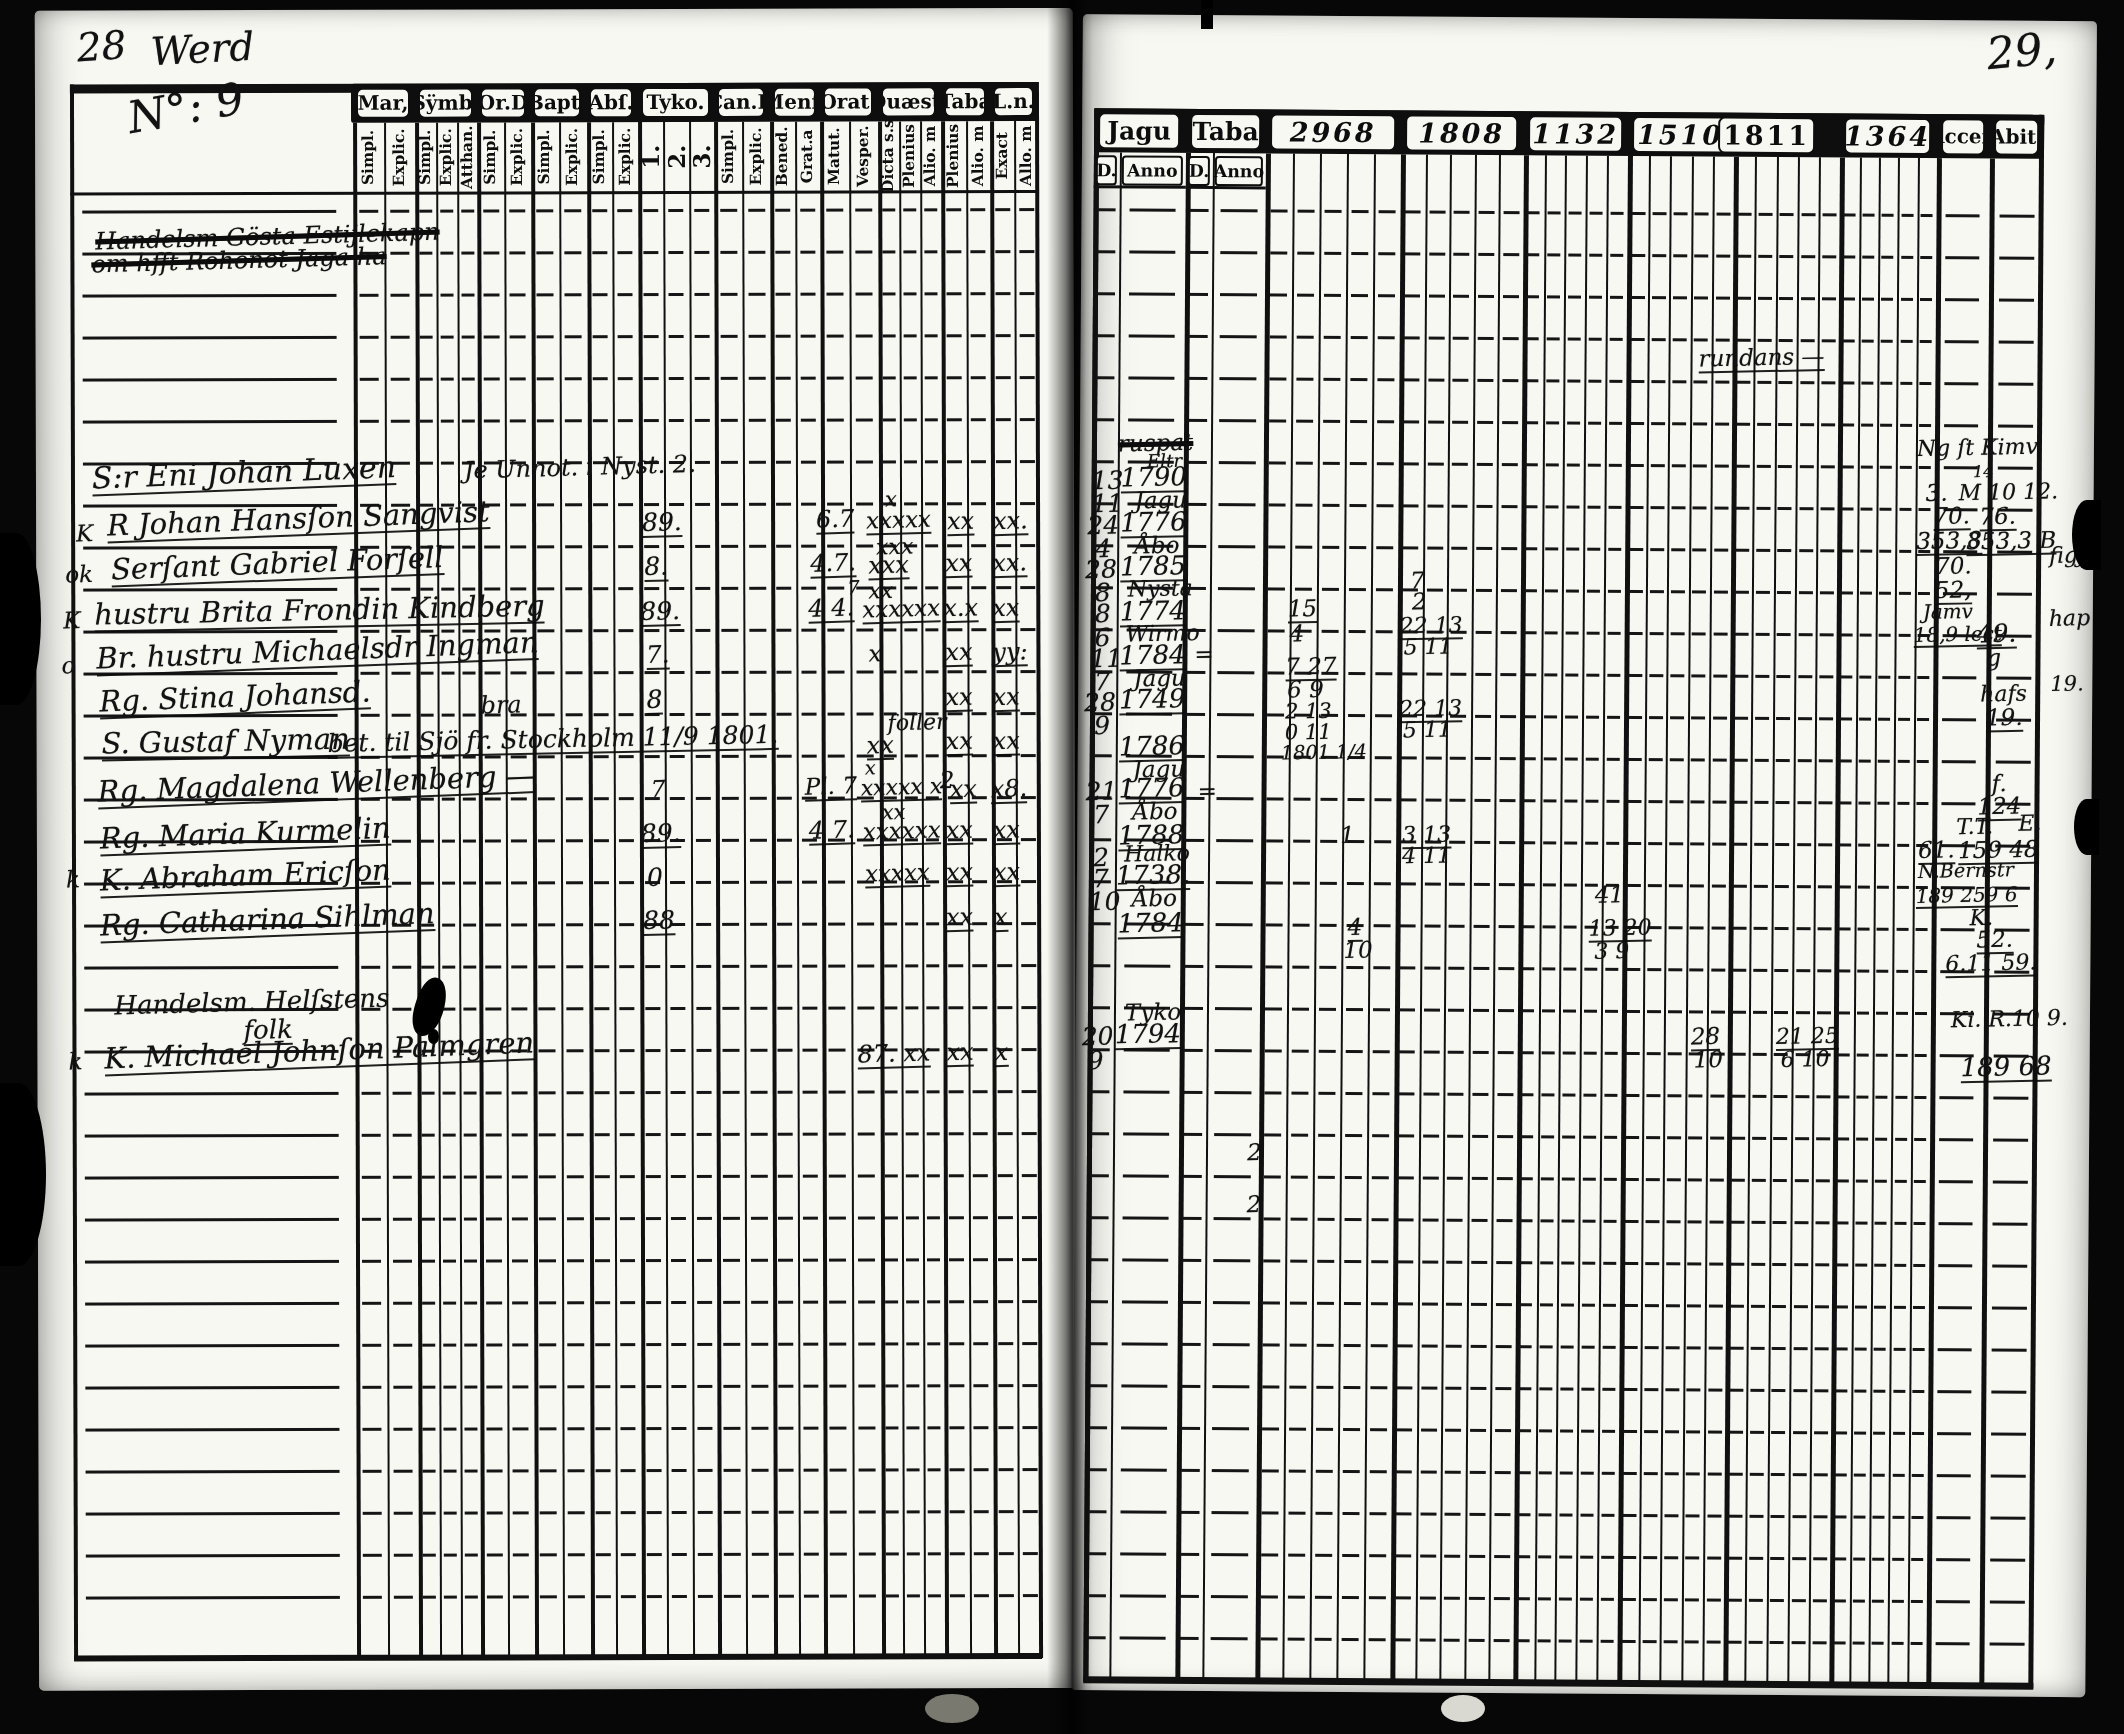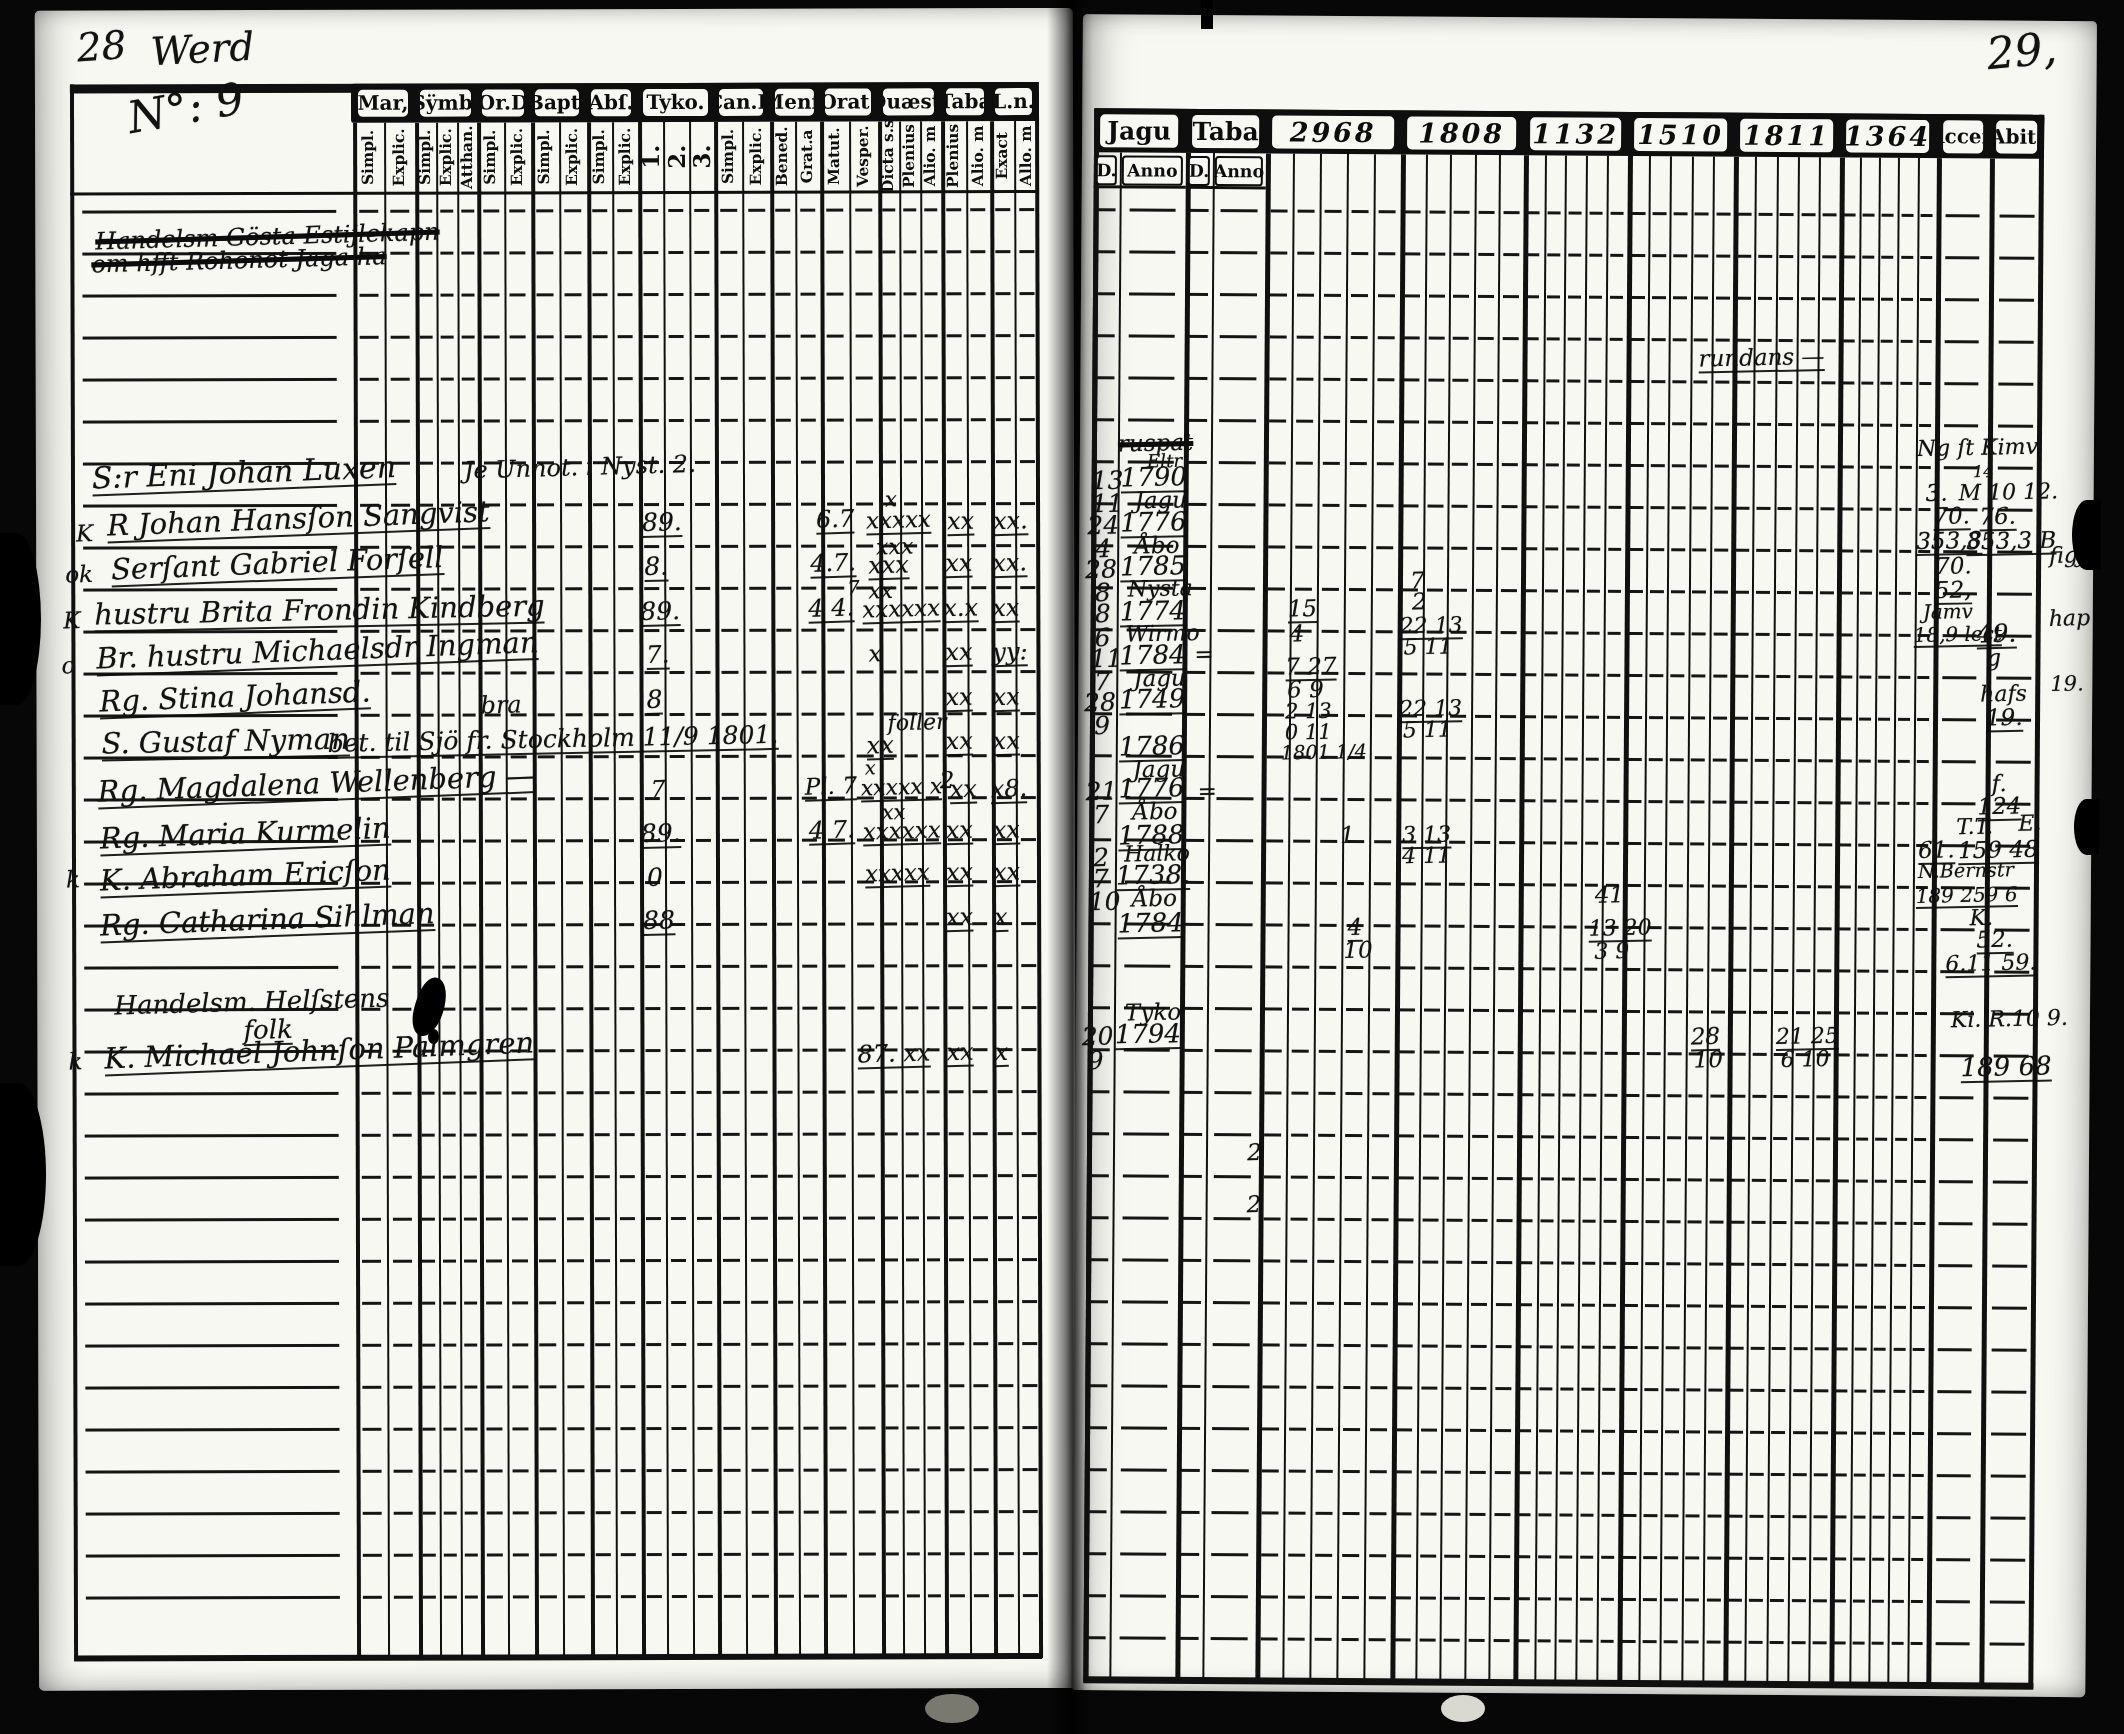--- a/index.html
+++ b/index.html
@@ -305,21 +305,21 @@
         <div class="hline" style="left: 534px; top: 44px; width: 4.8px; height: 1529px;"></div>
         <div class="dashes" style="left: 538px; top: 83px; width: 13.6px; height: 1481px; background-position: 0px -22px;"></div>
         <div class="hline" style="left: 555px; top: 44px; width: 2.4px; height: 1529px;"></div>
         <div class="dashes" style="left: 559px; top: 83px; width: 13.6px; height: 1481px; background-position: 0px -22px;"></div>
         <div class="hline" style="left: 576px; top: 44px; width: 2.4px; height: 1529px;"></div>
         <div class="dashes" style="left: 580px; top: 83px; width: 13.6px; height: 1481px; background-position: 0px -22px;"></div>
         <div class="hline" style="left: 598px; top: 44px; width: 2.4px; height: 1529px;"></div>
         <div class="dashes" style="left: 601px; top: 83px; width: 13.6px; height: 1481px; background-position: 0px -22px;"></div>
         <div class="hline" style="left: 619px; top: 44px; width: 2.4px; height: 1529px;"></div>
         <div class="dashes" style="left: 623px; top: 83px; width: 13.6px; height: 1481px; background-position: 0px -22px;"></div>
-        <div class="hbox" style="left: 644px; top: 3.9px; width: 93px; height: 33px; font-size: 27px; font-style: italic; letter-spacing: 2.9px;">1811</div>
+        <div class="hbox" style="left: 624px; top: 3.9px; width: 93px; height: 33px; font-size: 27px; letter-spacing: 2.9px;">1811</div>
         <div class="hline" style="left: 640px; top: 44px; width: 4.8px; height: 1529px;"></div>
         <div class="dashes" style="left: 644px; top: 83px; width: 13.6px; height: 1481px; background-position: 0px -22px;"></div>
         <div class="hline" style="left: 661px; top: 44px; width: 2.4px; height: 1529px;"></div>
         <div class="dashes" style="left: 665px; top: 83px; width: 13.6px; height: 1481px; background-position: 0px -22px;"></div>
         <div class="hline" style="left: 683px; top: 44px; width: 2.4px; height: 1529px;"></div>
         <div class="dashes" style="left: 686px; top: 83px; width: 13.6px; height: 1481px; background-position: 0px -22px;"></div>
         <div class="hline" style="left: 704px; top: 44px; width: 2.4px; height: 1529px;"></div>
         <div class="dashes" style="left: 708px; top: 83px; width: 13.6px; height: 1481px; background-position: 0px -22px;"></div>
         <div class="hline" style="left: 725px; top: 44px; width: 2.4px; height: 1529px;"></div>
         <div class="dashes" style="left: 729px; top: 83px; width: 13.6px; height: 1481px; background-position: 0px -22px;"></div>

